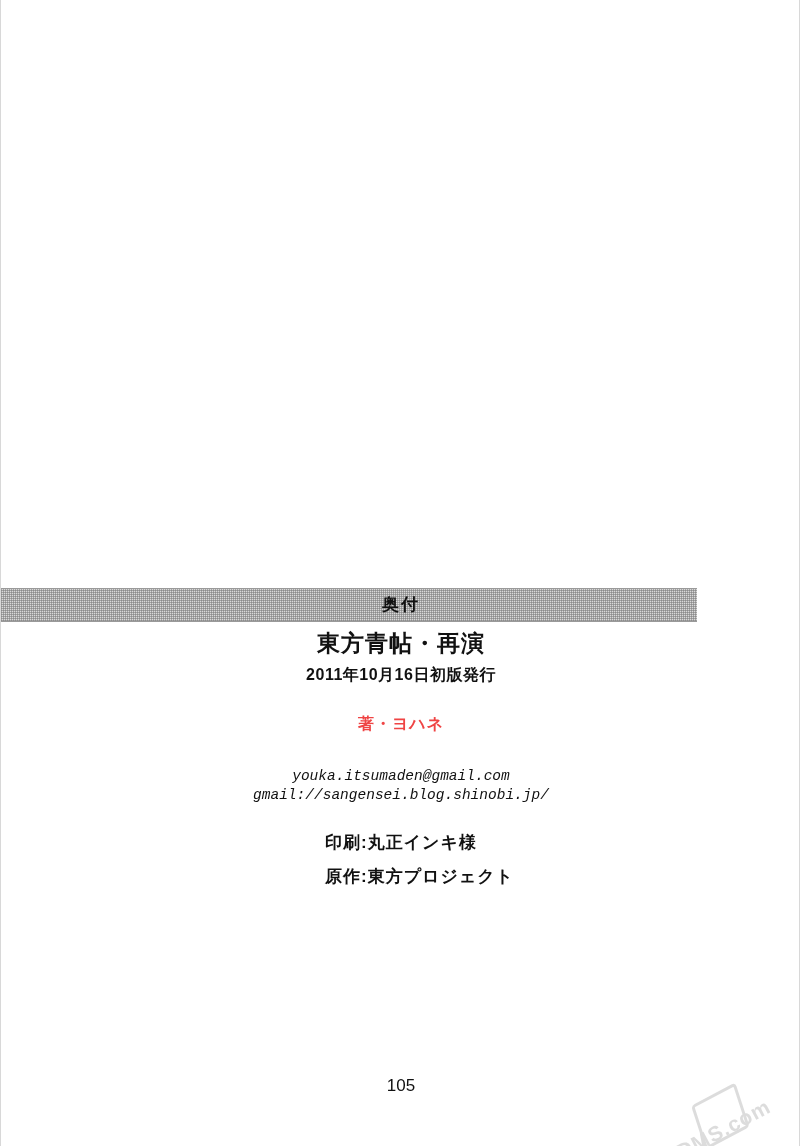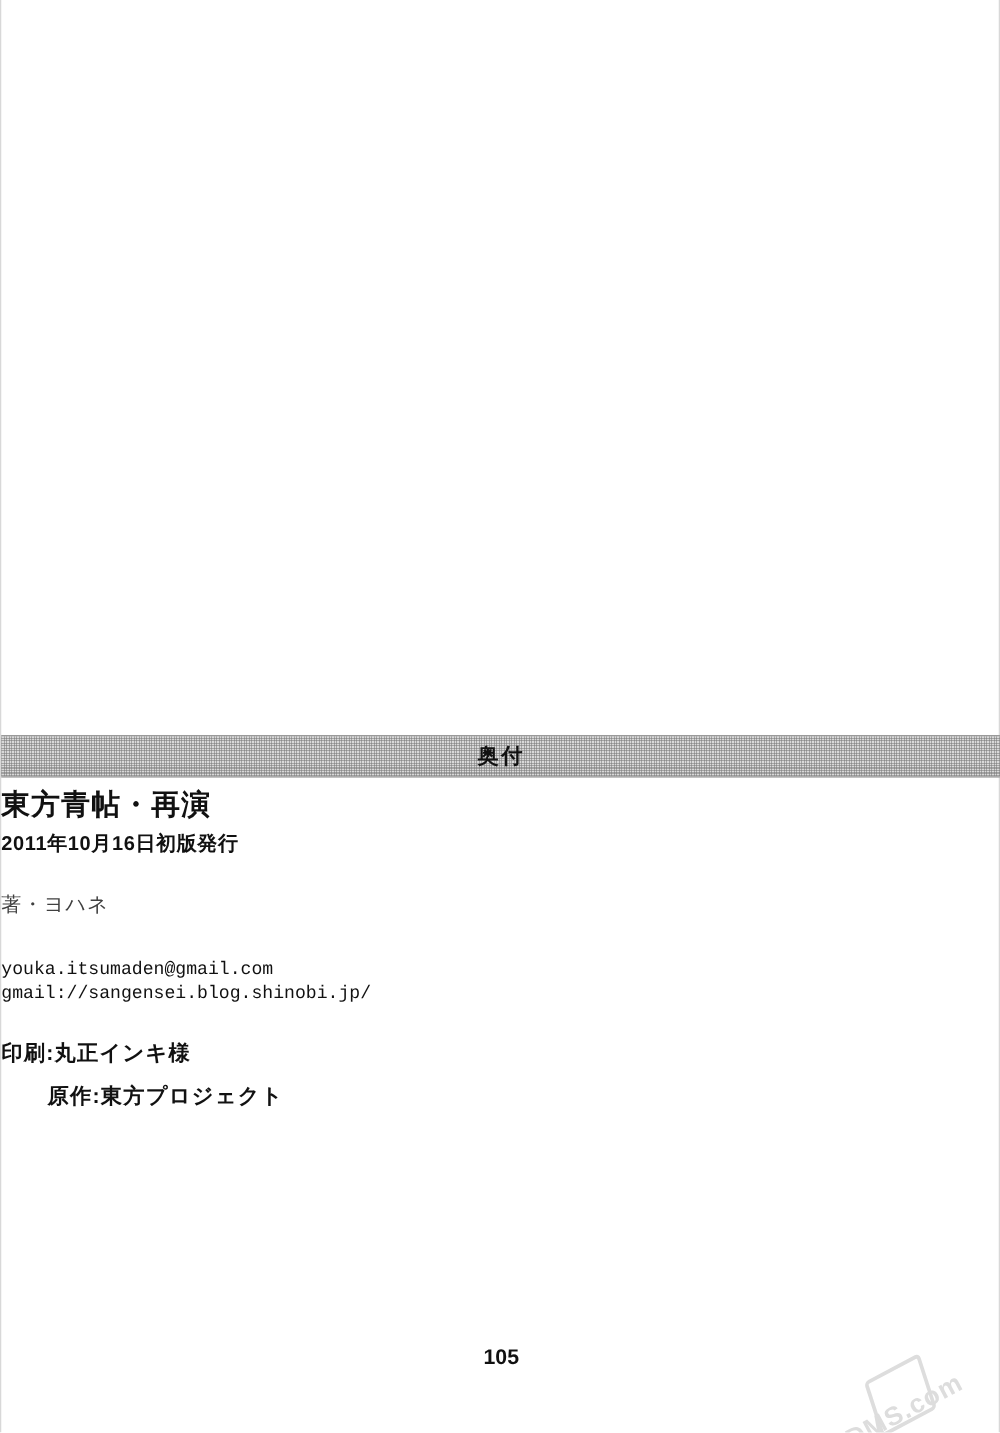--- a/index.html
+++ b/index.html
@@ -36,21 +36,21 @@
     top: 0;
     width: 800px;
     height: 588px;
   }
 
   
   #colophon-band {
     position: absolute;
     left: 0;
     top: 588px;
-    width: 800px;
+    width: 696px;
     height: 32px;
     background-color: #d9d9d9;
     background-image:
       repeating-linear-gradient(0deg, rgba(120,120,120,0.55) 0px, rgba(120,120,120,0.55) 1px, rgba(255,255,255,0) 1px, rgba(255,255,255,0) 2px),
       repeating-linear-gradient(90deg, rgba(120,120,120,0.55) 0px, rgba(120,120,120,0.55) 1px, rgba(255,255,255,0) 1px, rgba(255,255,255,0) 2px);
     border-top: 1px solid #9a9a9a;
     border-bottom: 1px solid #9a9a9a;
   }
   #colophon-band-title {
     position: absolute;
@@ -65,48 +65,50 @@
     letter-spacing: 2px;
     color: #111111;
   }
 
   
   #colophon {
     position: absolute;
     left: 0;
     top: 628px;
     width: 800px;
+    text-align: center;
   }
   .c-title {
     font-size: 23px;
     font-weight: bold;
     letter-spacing: 1px;
     margin: 0 0 6px 0;
     color: #111111;
   }
   .c-date {
     font-size: 16px;
     font-weight: bold;
     letter-spacing: 0.5px;
     margin: 0 0 28px 0;
     color: #111111;
   }
   .c-author {
     font-size: 16px;
-    font-weight: normal;
+    font-weight: bold;
     letter-spacing: 1px;
     margin: 0 0 32px 0;
-    color: #404040;
+    color: #ef4444;
   }
   .c-contact {
     font-family: "Liberation Mono", monospace;
     font-size: 14.5px;
     line-height: 1.32;
     margin: 0 0 26px 0;
     color: #111111;
+    font-style: italic;
   }
   .c-contact div {
     white-space: pre;
   }
   .c-print {
     font-size: 17px;
     font-weight: bold;
     letter-spacing: 1px;
     margin: 0 0 11px 0;
     color: #111111;
@@ -121,21 +123,21 @@
   }
 
   
   #page-number {
     position: absolute;
     left: 0;
     top: 1076px;
     width: 800px;
     text-align: center;
     font-size: 17px;
-    font-weight: bold;
+    font-weight: normal;
     color: #111111;
   }
 
   
   #watermark {
     position: absolute;
     right: 6px;
     bottom: 6px;
     width: 112px;
     height: 84px;

